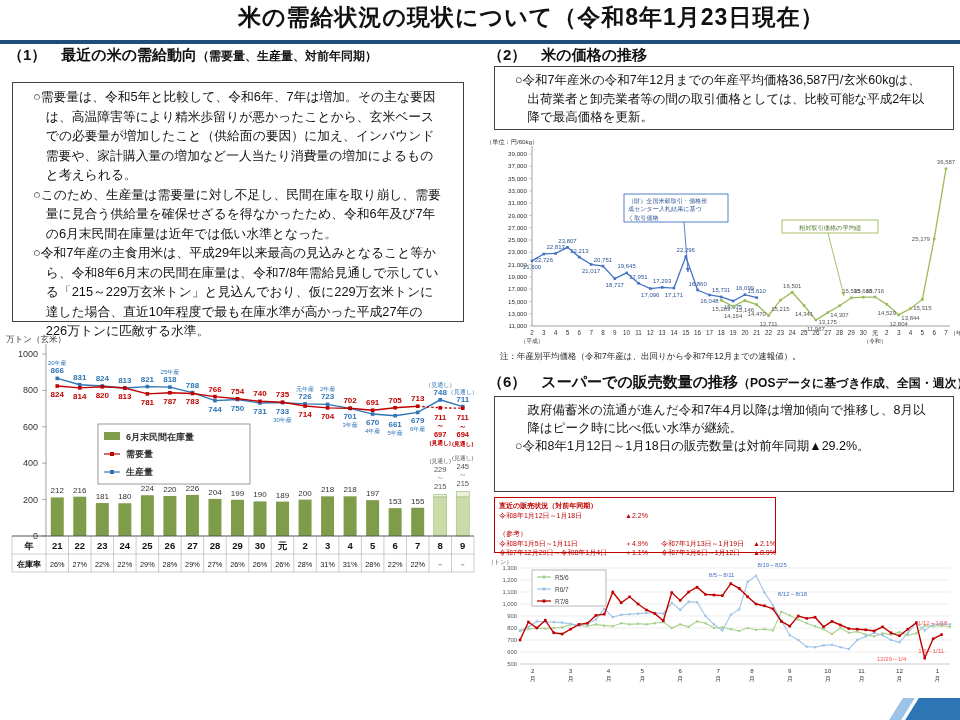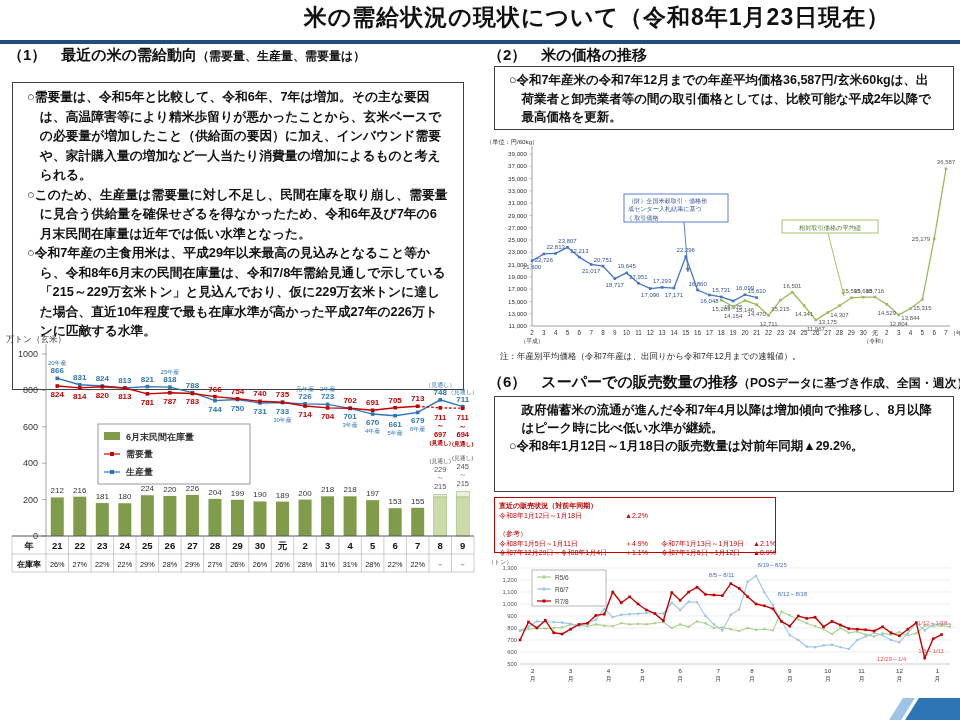--- a/index.html
+++ b/index.html
@@ -1,27 +1,27 @@
 <!DOCTYPE html>
 <html><head>
 <meta charset="utf-8">
 <style>
   *{margin:0;padding:0;box-sizing:border-box}
   html,body{width:960px;height:720px;background:#fff}
   .slide{position:relative;width:960px;height:720px;background:#fff;overflow:hidden;
          font-family:"Liberation Sans","DejaVu Sans",sans-serif;color:#111}
-  .title{position:absolute;left:238px;top:2px;width:718px;text-align:center;
+  .title{position:absolute;left:238px;top:2px;width:718px;
          font-size:23px;font-weight:bold;letter-spacing:1px}
   .title-rule{position:absolute;left:0;top:40px;width:960px;height:4px;background:#1F4E79}
   .sec-head{position:absolute;font-size:15px;font-weight:bold;white-space:nowrap}
   .sec-head .sub{font-size:12px}
-  .txtbox{position:absolute;border:1.5px solid #404040;padding:4px 14px;font-weight:bold}
+  .txtbox{position:absolute;border:1.5px solid #404040;padding:4px 20px;font-weight:normal}
   .txtbox p{padding-left:1em;text-indent:-1em}
   .txtbox p.cont{padding-left:1em;text-indent:0}
-  #s1box{left:12px;top:82px;width:452px;height:308px;font-size:12.8px;line-height:19.5px}
+  #s1box{left:12px;top:82px;width:452px;height:240px;font-size:12.8px;line-height:19.5px}
   #s2box{left:494px;top:66px;width:460px;height:64px;font-size:12.5px;line-height:18.5px}
   #s3box{left:494px;top:396px;width:460px;height:96px;font-size:12.5px;line-height:18px}
   .chart{position:absolute}
   #chart1{left:2px;top:330px;width:478px;height:250px}
   #chart2{left:484px;top:136px;width:476px;height:216px}
   #chart3{left:486px;top:556px;width:474px;height:134px}
   .smallnote{position:absolute;font-size:8.5px;color:#222}
   #s2note{left:500px;top:351px}
   #s3notes{left:496px;top:691px;font-size:7.8px;line-height:10px}
   #s3notes .n2{padding-left:16px}
@@ -37,21 +37,21 @@
   .c2{position:absolute;right:52px;bottom:0;width:12px;height:22px;background:#9DC3E6;transform:skewX(-32deg)}
 </style>
 </head>
 <body>
 
 <div class="slide">
   <div class="title">米の需給状況の現状について（令和8年1月23日現在）</div>
   <div class="title-rule"></div>
 
   <div class="sec-head" style="left:8px;top:46px">
-    <span>（1）　最近の米の需給動向</span><span class="sub">（需要量、生産量、需要量は）</span>
+    <span>（1）　最近の米の需給動向</span><span class="sub">（需要量、生産量、対前年同期）</span>
   </div>
   <div class="txtbox" id="s1box">
     <p>○需要量は、令和5年と比較して、令和6年、7年は増加。その主な要因は、高温障害等により精米歩留りが悪かったことから、玄米ベースでの必要量が増加したこと（供給面の要因）に加え、インバウンド需要や、家計購入量の増加など一人当たり消費量の増加によるものと考えられる。</p>
     <p>○このため、生産量は需要量に対し不足し、民間在庫を取り崩し、需要量に見合う供給量を確保せざるを得なかったため、令和6年及び7年の6月末民間在庫量は近年では低い水準となった。</p>
     <p>○令和7年産の主食用米は、平成29年以来最高の見込みとなること等から、令和8年6月末の民間在庫量は、令和7/8年需給見通しで示している「215～229万玄米トン」と見込んでおり、仮に229万玄米トンに達した場合、直近10年程度で最も在庫水準が高かった平成27年の226万トンに匹敵する水準。</p>
   </div>
   <div class="chart" id="chart1">
       <svg viewBox="0 0 478 248" width="478" height="248">
         <text x="4" y="12" font-size="8.5" fill="#333" text-anchor="start" font-weight="normal">万トン（玄米）</text>
         <text x="36" y="209" font-size="9" fill="#333" text-anchor="end" font-weight="normal">0</text>

